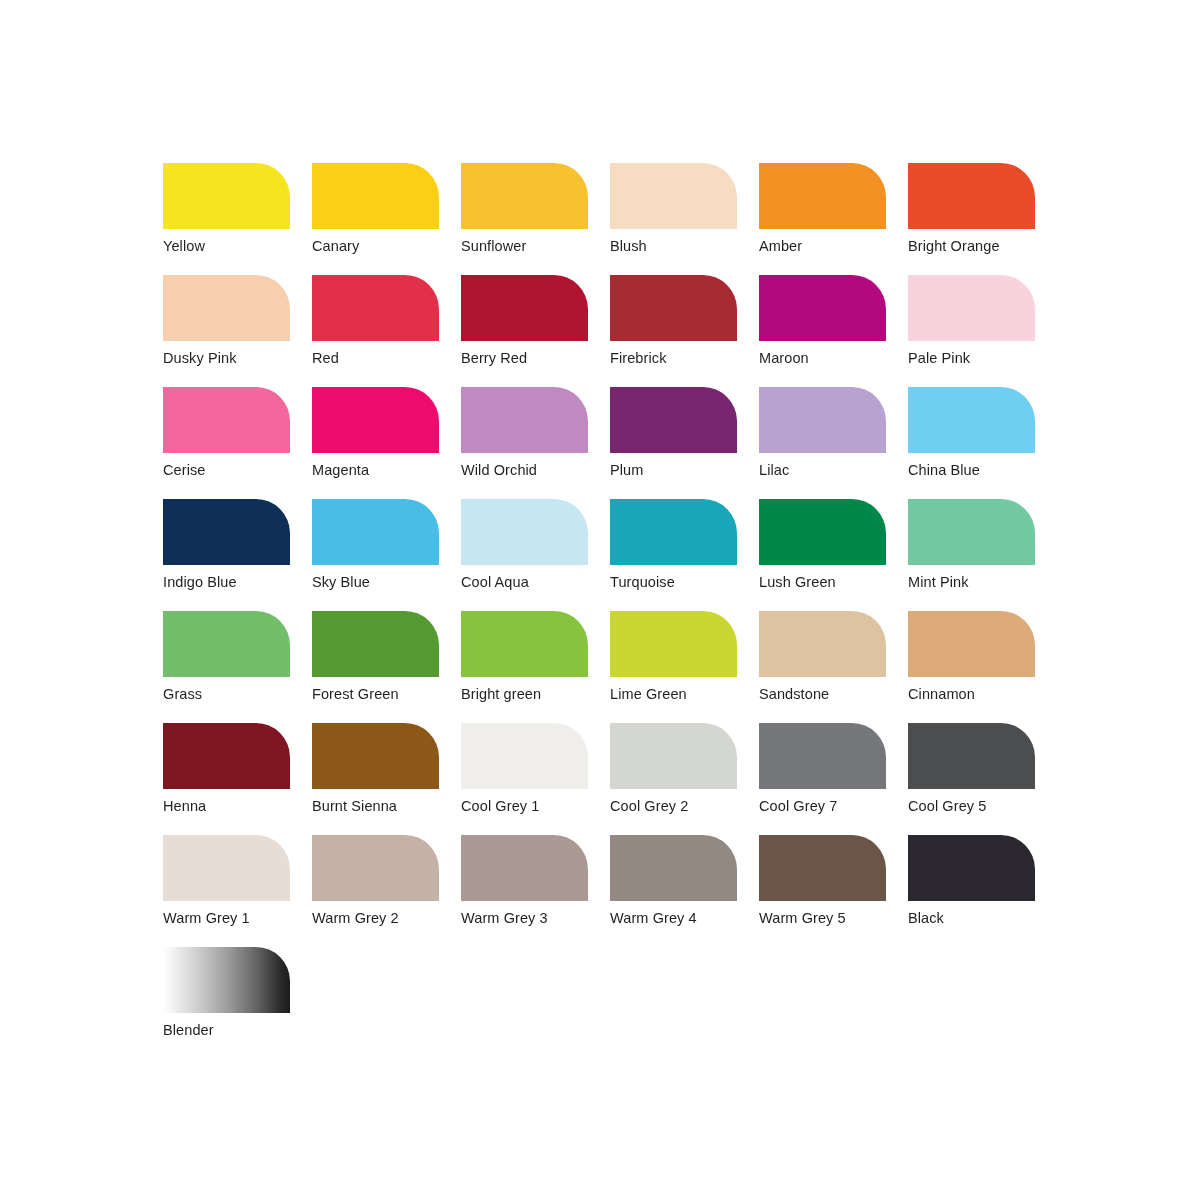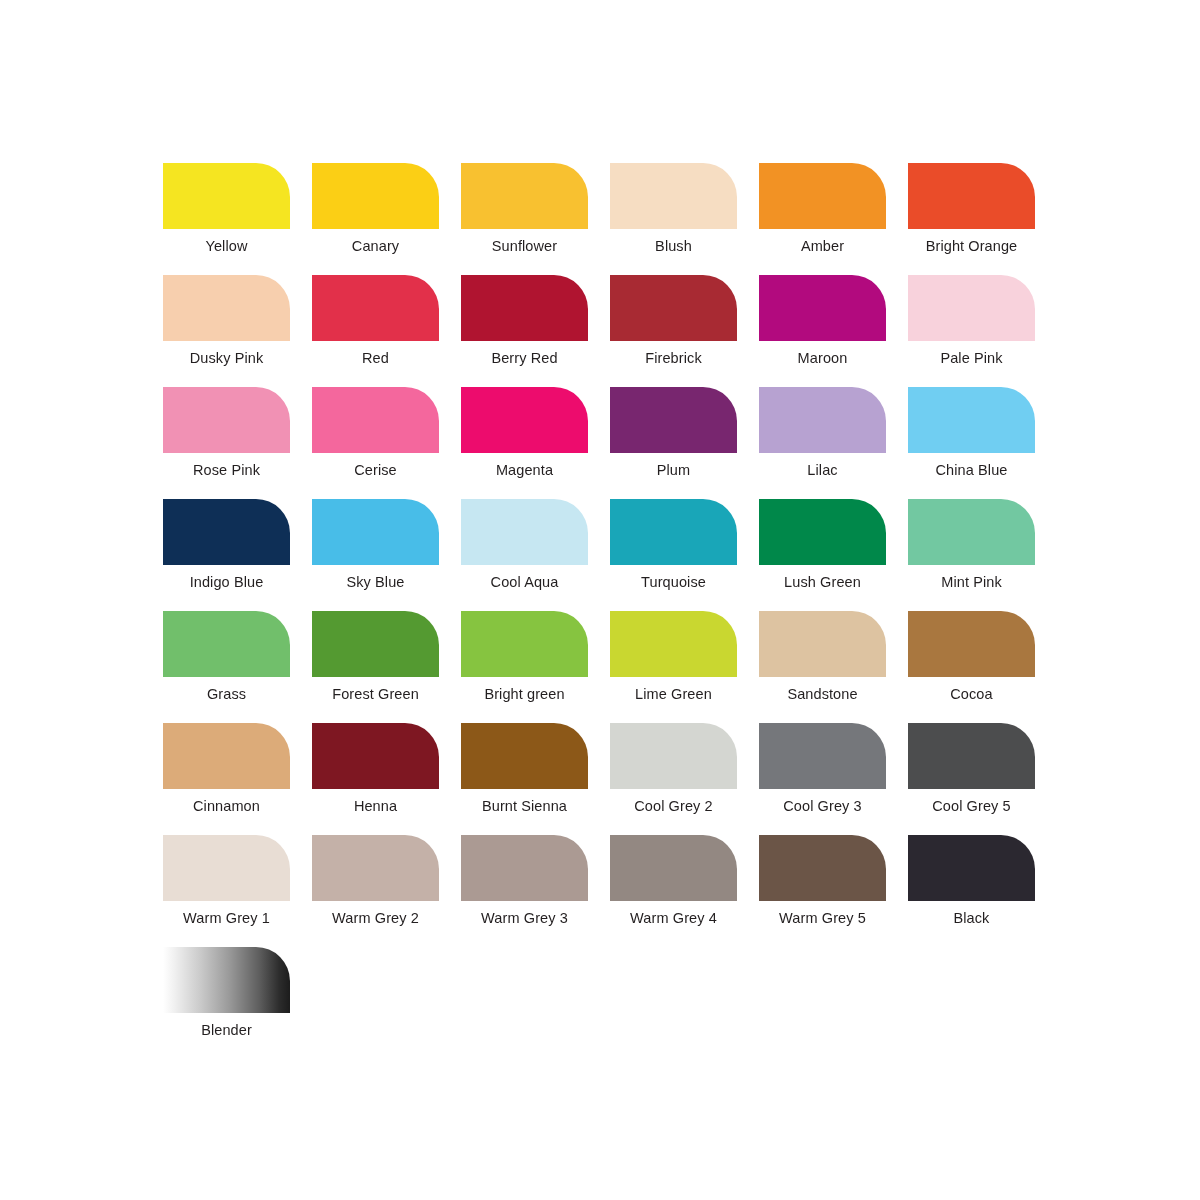--- a/index.html
+++ b/index.html
@@ -45,21 +45,20 @@
 
   .swatch-chip.gradient {
     background: linear-gradient(to right, #ffffff 0%, #f2f2f2 8%, #c9c9c9 30%, #9a9a9a 52%, #5d5d5d 76%, #2b2b2b 92%, #1c1c1c 100%);
   }
 
   .swatch-label {
     position: absolute;
     left: 0;
     top: 73px;
     width: 127px;
-    text-align: center;
     font-size: 14.5px;
     line-height: 20px;
     color: #231f20;
     letter-spacing: 0.1px;
     white-space: nowrap;
   }
 </style>
 </head>
 <body>
 
@@ -107,32 +106,32 @@
       </div>
       <div class="swatch-cell">
         <div class="swatch-chip" style="background: rgb(178, 10, 126);"></div>
         <div class="swatch-label">Maroon</div>
       </div>
       <div class="swatch-cell">
         <div class="swatch-chip" style="background: rgb(248, 210, 220);"></div>
         <div class="swatch-label">Pale Pink</div>
       </div>
       <div class="swatch-cell">
-        <div class="swatch-chip" style="background: rgb(241, 145, 180);"></div>
-        <div class="swatch-label">Rose Pink</div>
-      </div>
-      <div class="swatch-cell">
         <div class="swatch-chip" style="background: rgb(244, 103, 157);"></div>
         <div class="swatch-label">Cerise</div>
       </div>
       <div class="swatch-cell">
         <div class="swatch-chip" style="background: rgb(237, 12, 109);"></div>
         <div class="swatch-label">Magenta</div>
       </div>
       <div class="swatch-cell">
+        <div class="swatch-chip" style="background: rgb(193, 137, 194);"></div>
+        <div class="swatch-label">Wild Orchid</div>
+      </div>
+      <div class="swatch-cell">
         <div class="swatch-chip" style="background: rgb(120, 38, 111);"></div>
         <div class="swatch-label">Plum</div>
       </div>
       <div class="swatch-cell">
         <div class="swatch-chip" style="background: rgb(183, 162, 209);"></div>
         <div class="swatch-label">Lilac</div>
       </div>
       <div class="swatch-cell">
         <div class="swatch-chip" style="background: rgb(112, 206, 242);"></div>
         <div class="swatch-label">China Blue</div>
@@ -175,42 +174,42 @@
       </div>
       <div class="swatch-cell">
         <div class="swatch-chip" style="background: rgb(201, 215, 48);"></div>
         <div class="swatch-label">Lime Green</div>
       </div>
       <div class="swatch-cell">
         <div class="swatch-chip" style="background: rgb(221, 195, 161);"></div>
         <div class="swatch-label">Sandstone</div>
       </div>
       <div class="swatch-cell">
-        <div class="swatch-chip" style="background: rgb(169, 119, 63);"></div>
-        <div class="swatch-label">Cocoa</div>
-      </div>
-      <div class="swatch-cell">
         <div class="swatch-chip" style="background: rgb(220, 171, 121);"></div>
         <div class="swatch-label">Cinnamon</div>
       </div>
       <div class="swatch-cell">
         <div class="swatch-chip" style="background: rgb(126, 23, 34);"></div>
         <div class="swatch-label">Henna</div>
       </div>
       <div class="swatch-cell">
         <div class="swatch-chip" style="background: rgb(140, 88, 24);"></div>
         <div class="swatch-label">Burnt Sienna</div>
       </div>
       <div class="swatch-cell">
+        <div class="swatch-chip" style="background: rgb(240, 238, 235);"></div>
+        <div class="swatch-label">Cool Grey 1</div>
+      </div>
+      <div class="swatch-cell">
         <div class="swatch-chip" style="background: rgb(212, 214, 209);"></div>
         <div class="swatch-label">Cool Grey 2</div>
       </div>
       <div class="swatch-cell">
         <div class="swatch-chip" style="background: rgb(117, 119, 123);"></div>
-        <div class="swatch-label">Cool Grey 3</div>
+        <div class="swatch-label">Cool Grey 7</div>
       </div>
       <div class="swatch-cell">
         <div class="swatch-chip" style="background: rgb(76, 77, 78);"></div>
         <div class="swatch-label">Cool Grey 5</div>
       </div>
       <div class="swatch-cell">
         <div class="swatch-chip" style="background: rgb(232, 221, 212);"></div>
         <div class="swatch-label">Warm Grey 1</div>
       </div>
       <div class="swatch-cell">

